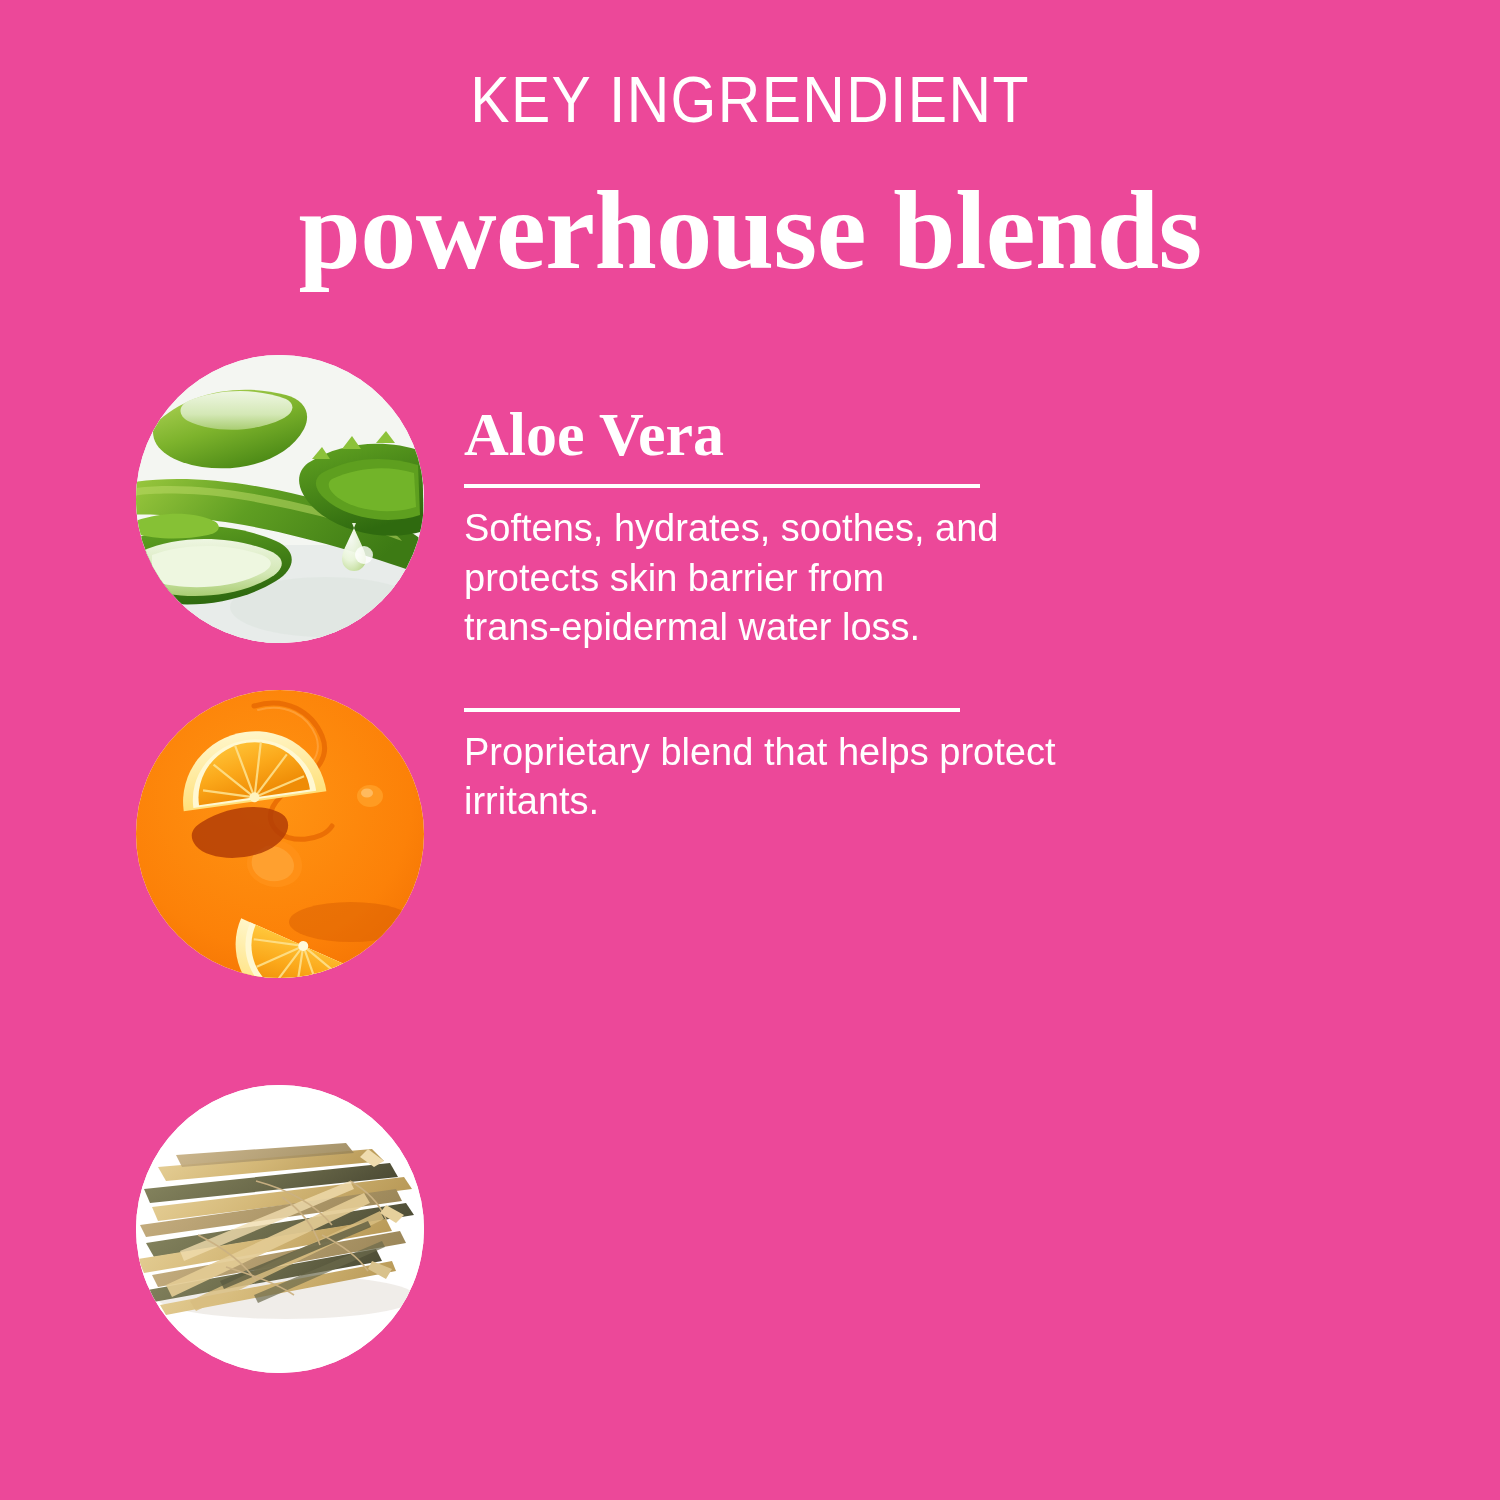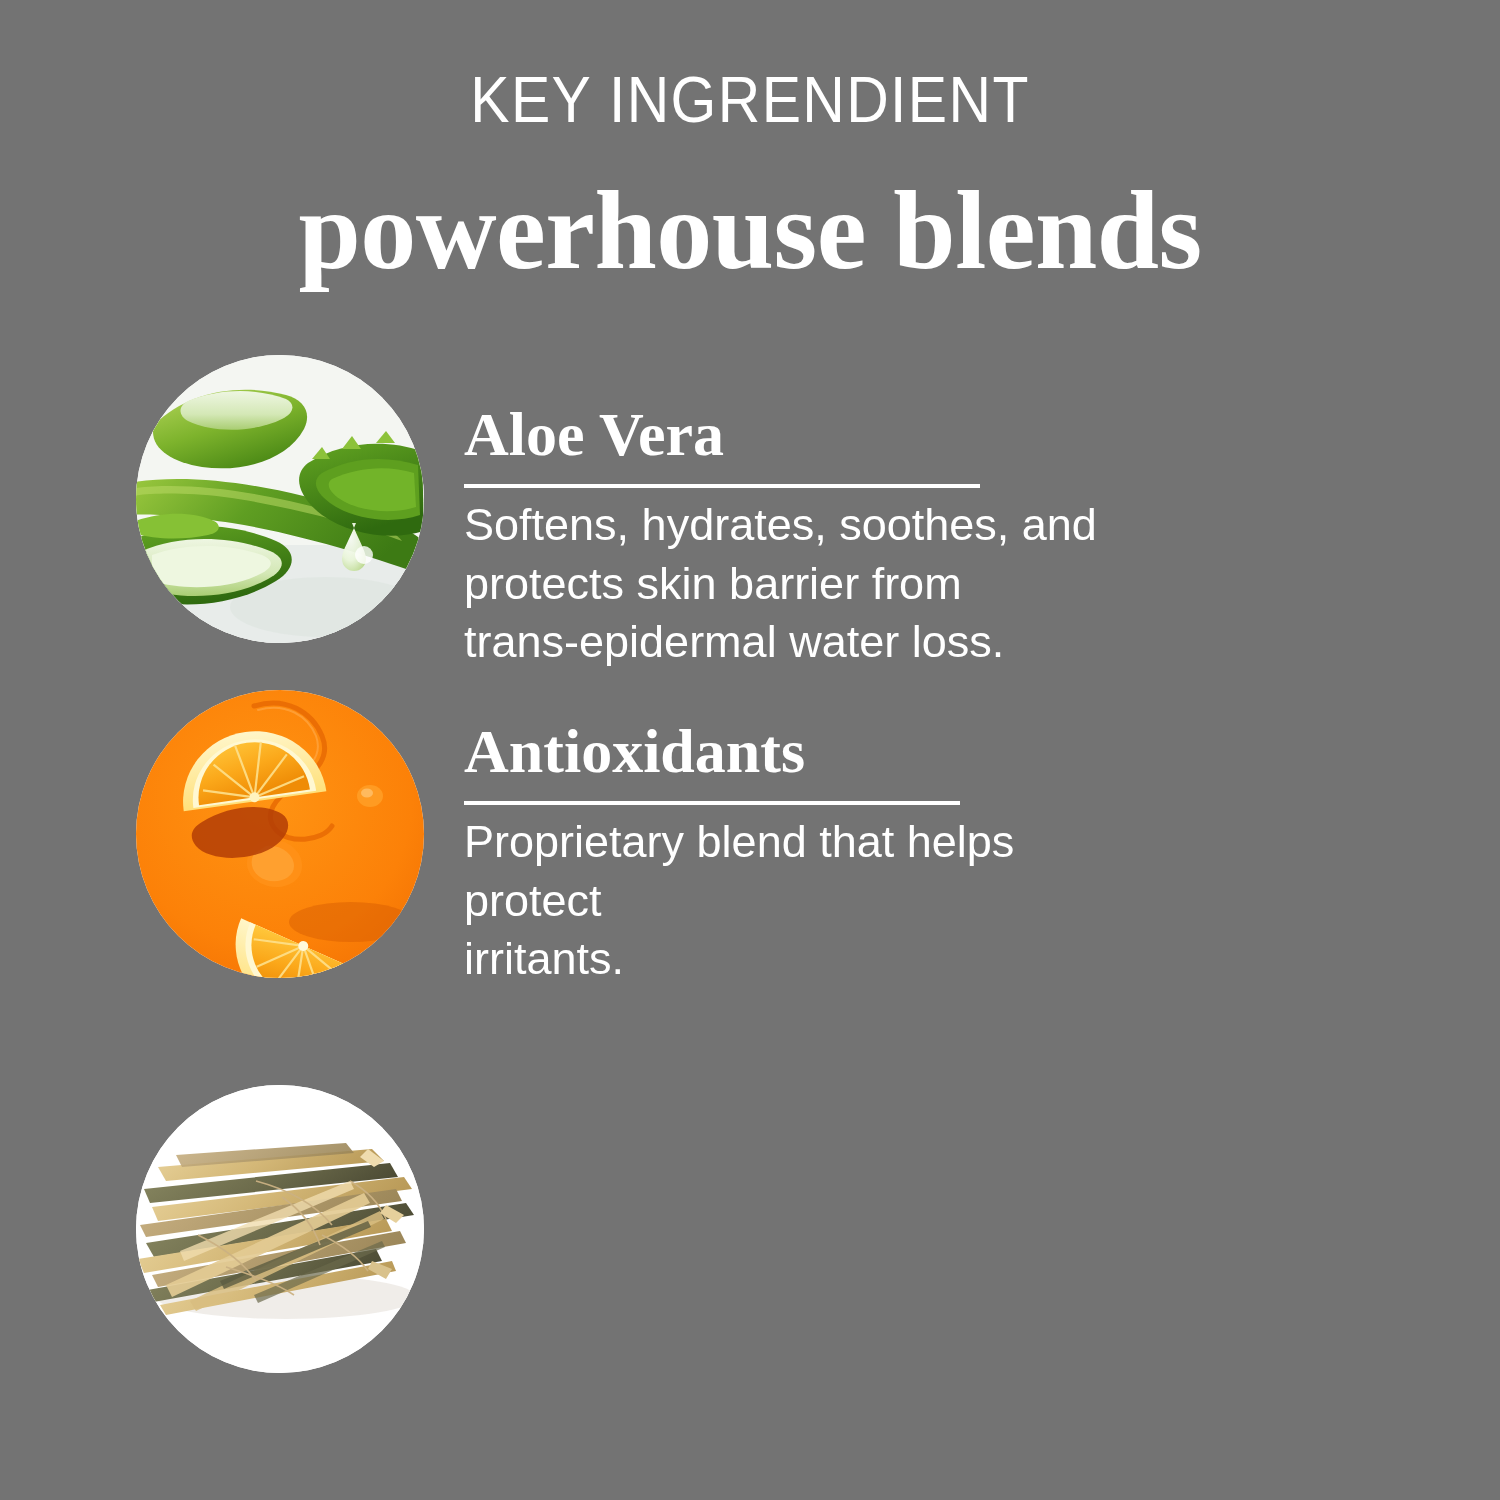--- a/index.html
+++ b/index.html
@@ -12,21 +12,21 @@
     background: #065a65;
     font-family: "Liberation Sans", sans-serif;
     overflow: hidden;
     position: relative;
   }
 
   .page {
     position: relative;
     width: 1500px;
     height: 1500px;
-    background: #737373;
+    background: #ec4899;
   }
 
   
   .header {
     position: absolute;
     top: 68px;
     left: 0;
     width: 1500px;
     text-align: center;
   }
@@ -101,24 +101,24 @@
     background: #ffffff;
     margin-top: 18px;
   }
   .rule-1 { width: 516px; }
   .rule-2 { width: 496px; }
   .rule-3 { width: 510px; }
 
   .ing-desc {
     font-family: "Liberation Sans", sans-serif;
     font-weight: 400;
-    font-size: 45px;
+    font-size: 38px;
     line-height: 1.30;
     color: #ffffff;
-    margin-top: 8px;
+    margin-top: 16px;
     max-width: 905px;
   }
   .d3 { max-width: 935px; }
 
   .nowrap-break { display: block; }
 </style>
 </head>
 <body>
 
 <div class="page">
@@ -259,21 +259,20 @@
               <line x1="68" y1="66" x2="118" y2="80"></line>
             </g>
             <circle cx="68" cy="66" r="5" fill="#fff9dd"></circle>
           </g>
 
           <ellipse cx="215" cy="232" rx="62" ry="20" fill="#d45c03" opacity="0.45"></ellipse>
         </svg>
       </div>
     </div>
     <div class="copy">
-      <div class="ing-title t2">Antioxidants</div>
       <div class="rule rule-2"></div>
       <div class="ing-desc">
         <span class="nowrap-break">Proprietary blend that helps protect</span>
         <span class="nowrap-break">irritants.</span>
       </div>
     </div>
   </div>
 
   <div class="row row-3">
     <div class="thumb-wrap">

